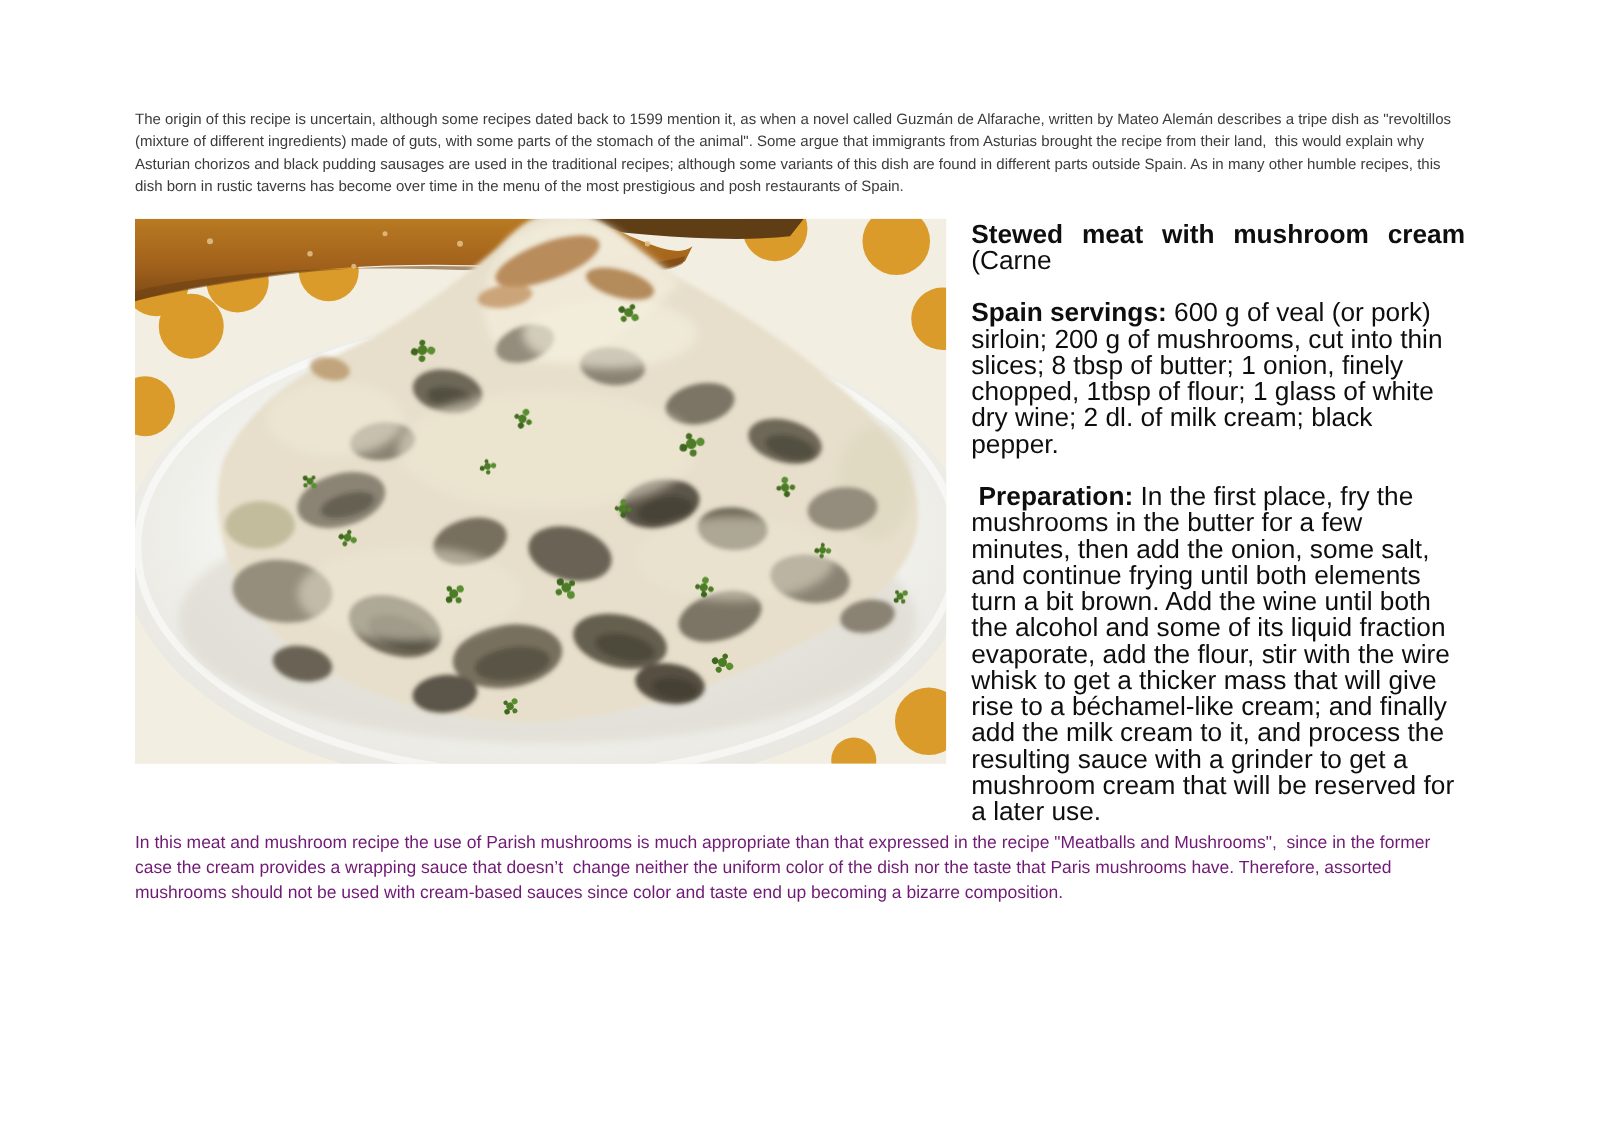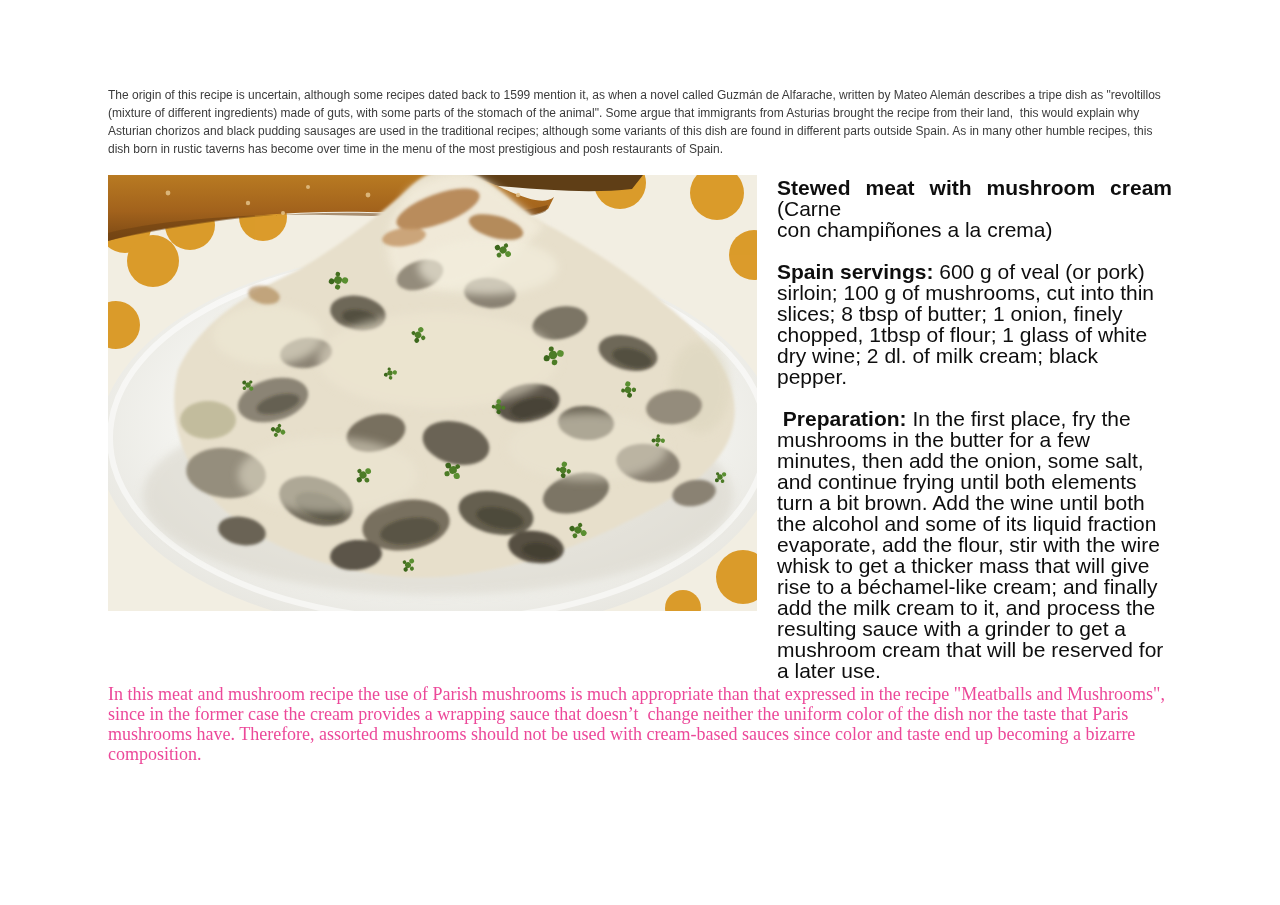--- a/index.html
+++ b/index.html
@@ -12,22 +12,22 @@
   .photo-row { display:flex; margin-top:17px; align-items:flex-start; }
   .photo-frame { width:649px; height:436px; flex:none; overflow:hidden; background:#f2eee2; }
   .photo-frame svg { display:block; }
 
   .right-col { margin-left:20px; width:395px; color:#0e0e0e; font-size:21px; line-height:21px; }
   .title { margin-top:2px; }
   .title-line1 { text-align:justify; text-align-last:justify; }
   .rc-para { margin:21px 0 0 0; white-space:pre-wrap; }
   .b { font-weight:bold; }
 
-  .note { margin:3px 0 0 0; font-family:Liberation Serif, serif; font-size:18px; line-height:20px;
-          color:#ec4899; white-space:pre-wrap; }
+  .note { margin:3px 0 0 0; font-family:Liberation Sans, sans-serif; font-size:14px; line-height:20px;
+          color:#701a75; white-space:pre-wrap; }
 </style>
 </head>
 <body>
 
 <div class="page">
   <div class="content">
 
     <p class="intro">The origin of this recipe is uncertain, although some recipes dated back to 1599 mention it, as when a novel called Guzmán de Alfarache, written by Mateo Alemán describes a tripe dish as "revoltillos (mixture of different ingredients) made of guts, with some parts of the stomach of the animal". Some argue that immigrants from Asturias brought the recipe from their land,  this would explain why Asturian chorizos and black pudding sausages are used in the traditional recipes; although some variants of this dish are found in different parts outside Spain. As in many other humble recipes, this dish born in rustic taverns has become over time in the menu of the most prestigious and posh restaurants of Spain.</p>
 
     <div class="photo-row">
@@ -170,23 +170,22 @@
               <use href="#sprig" transform="translate(390,232) scale(1.0) rotate(-60)"></use>
               <use href="#sprig" transform="translate(282,198) scale(0.9) rotate(15)"></use>
             </g>
           </g>
         </svg>
       </div>
 
       <div class="right-col">
         <div class="title">
           <div class="title-line1"><span class="b">Stewed meat with mushroom cream</span><span> (Carne</span></div>
-          <div class="title-line2">con champiñones a la crema)</div>
         </div>
-        <p class="rc-para"><span class="b">Spain servings:</span><span> 600 g of veal (or pork) sirloin; 100 g of mushrooms, cut into thin slices; 8 tbsp of butter; 1 onion, finely chopped, 1tbsp of flour; 1 glass of white dry wine; 2 dl. of milk cream; black pepper.</span></p>
+        <p class="rc-para"><span class="b">Spain servings:</span><span> 600 g of veal (or pork) sirloin; 200 g of mushrooms, cut into thin slices; 8 tbsp of butter; 1 onion, finely chopped, 1tbsp of flour; 1 glass of white dry wine; 2 dl. of milk cream; black pepper.</span></p>
         <p class="rc-para"><span class="b"> Preparation:</span><span> In the first place, fry the mushrooms in the butter for a few minutes, then add the onion, some salt, and continue frying until both elements turn a bit brown. Add the wine until both the alcohol and some of its liquid fraction  evaporate, add the flour, stir with the wire whisk to get a thicker mass that will give rise to a béchamel-like cream; and finally add the milk cream to it, and process the resulting sauce with a grinder to get a mushroom cream that will be reserved for a later use.</span></p>
       </div>
     </div>
 
     <p class="note">In this meat and mushroom recipe the use of Parish mushrooms is much appropriate than that expressed in the recipe "Meatballs and Mushrooms",  since in the former case the cream provides a wrapping sauce that doesn’t  change neither the uniform color of the dish nor the taste that Paris mushrooms have. Therefore, assorted mushrooms should not be used with cream-based sauces since color and taste end up becoming a bizarre composition.</p>
 
   </div>
 </div>
 
 </body></html>

